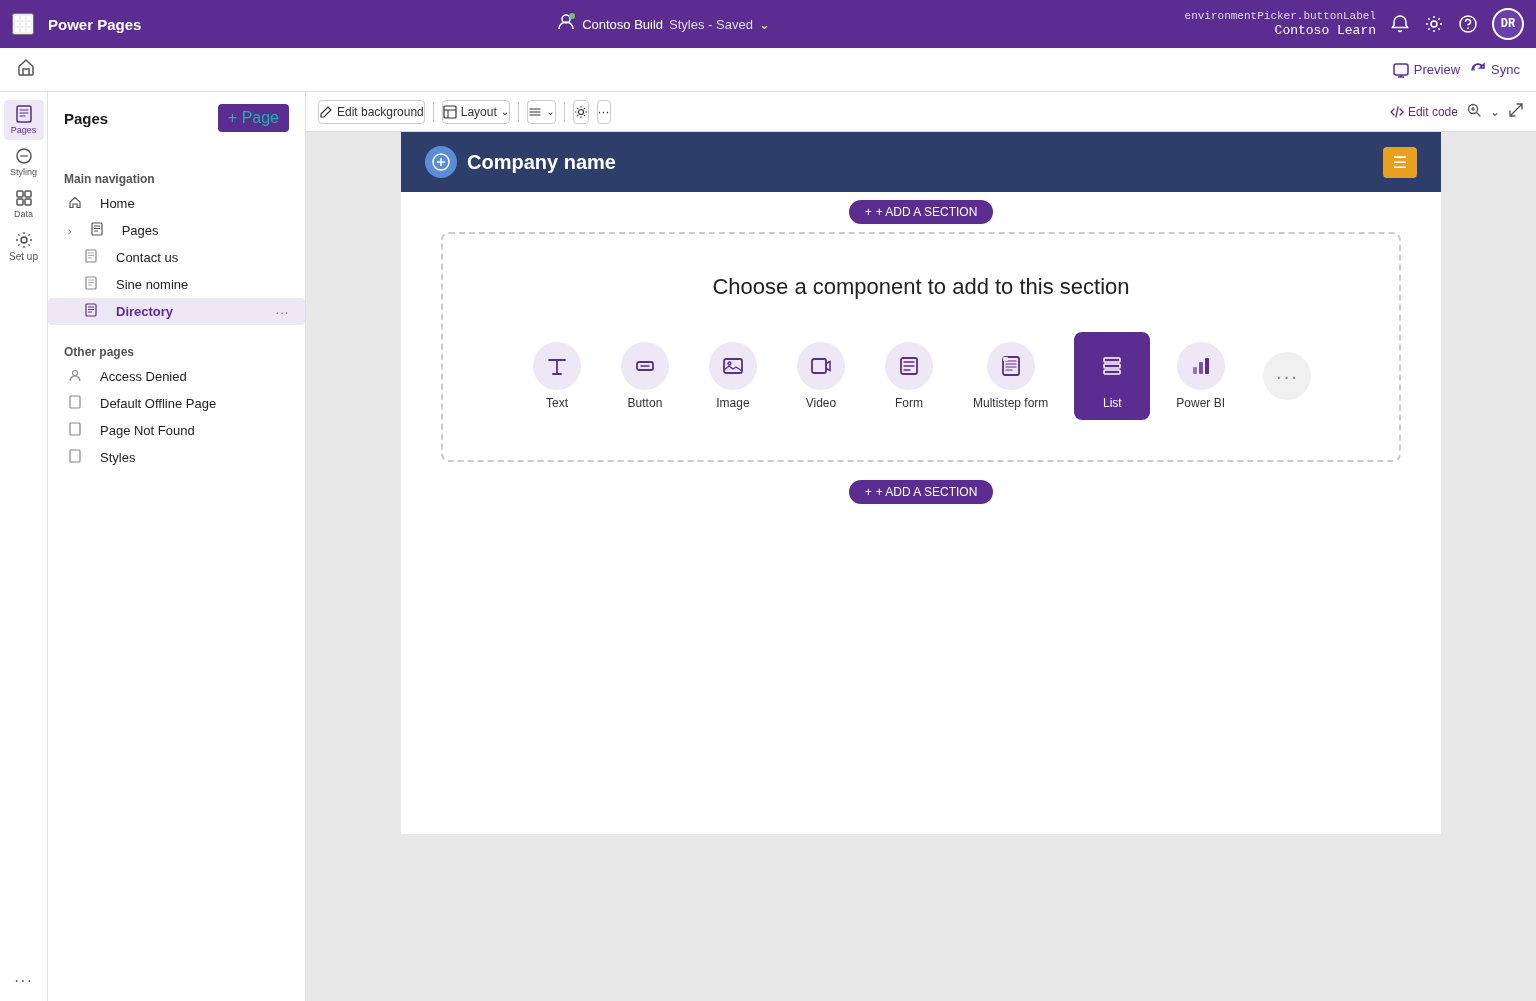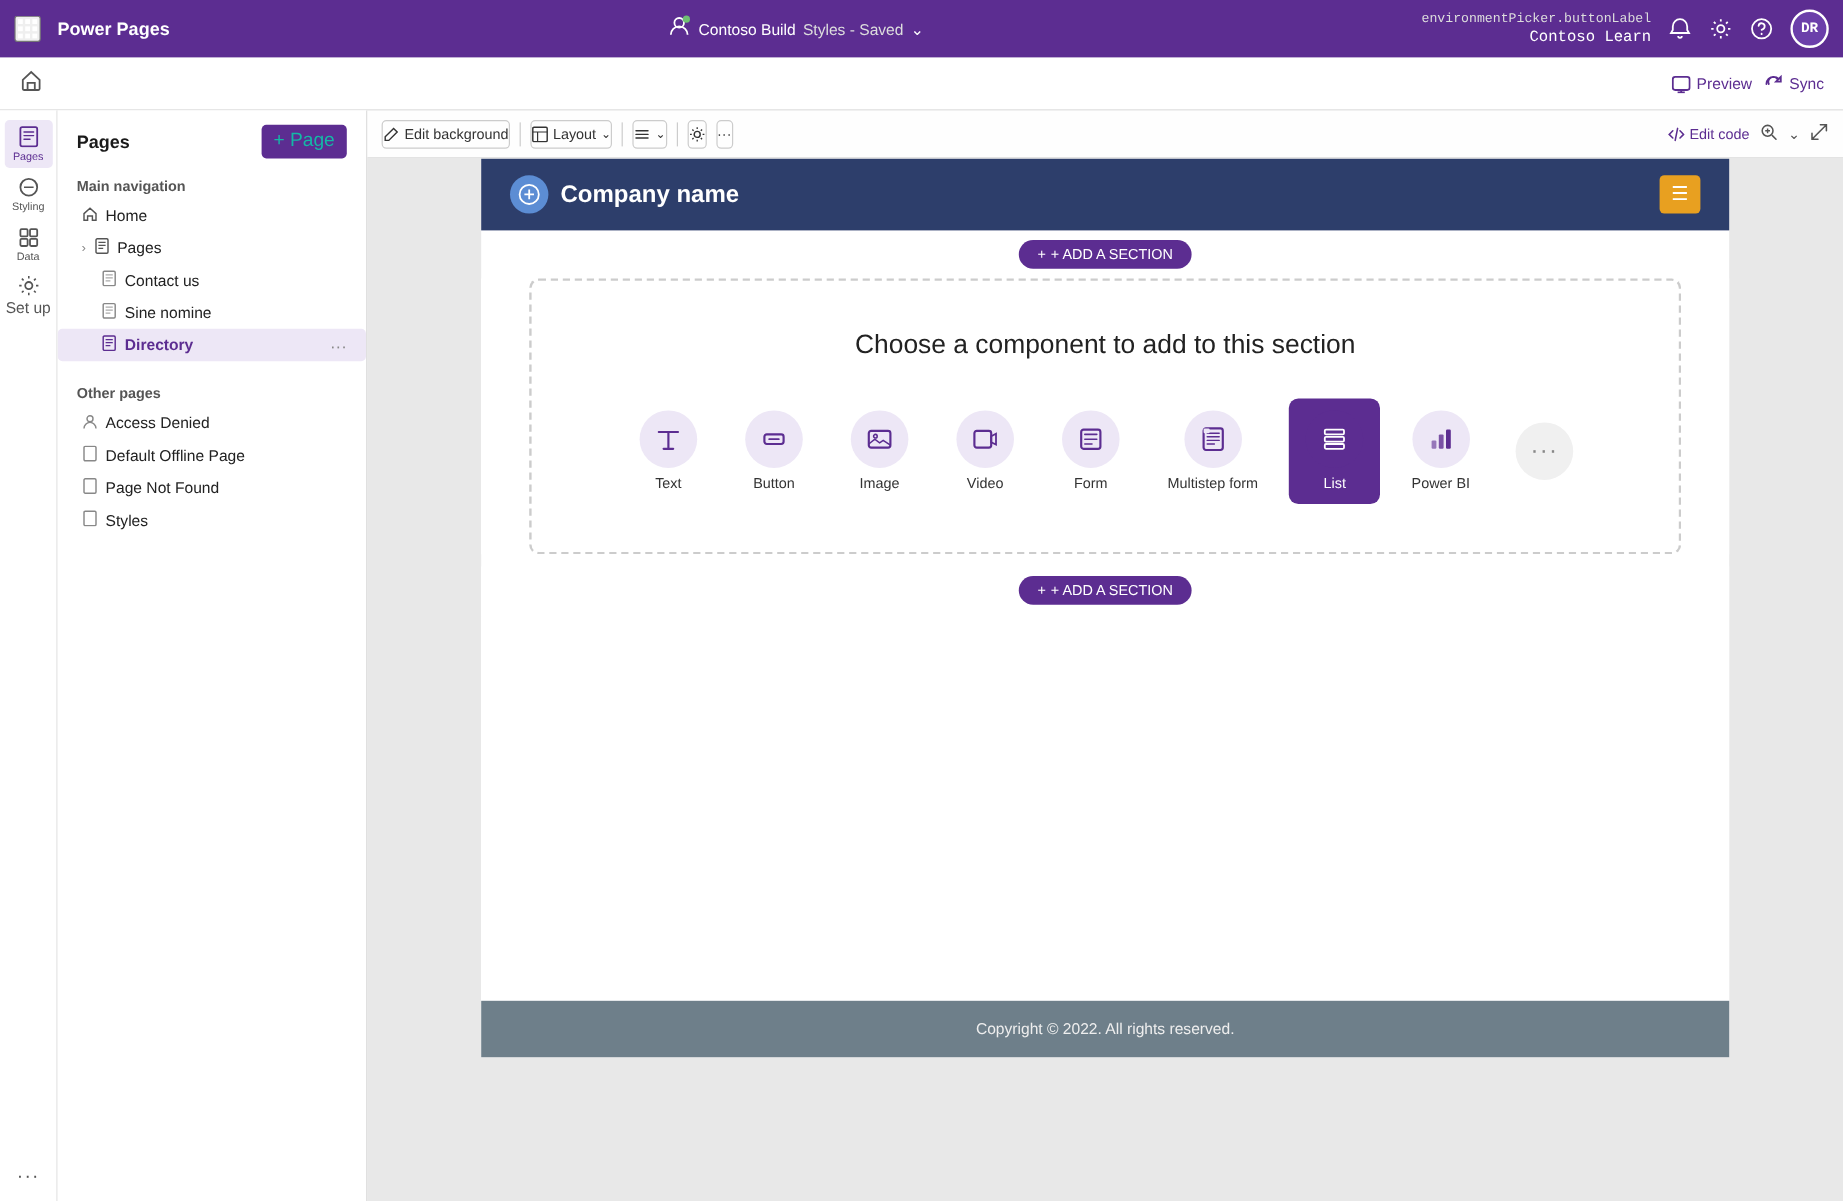--- a/index.html
+++ b/index.html
@@ -72,23 +72,23 @@
     }
     .pages-header {
       display: flex; align-items: center; justify-content: space-between;
       padding: 12px 16px 8px 16px;
     }
     .pages-title { font-size: 15px; font-weight: 600; color: #1a1a1a; }
     .add-page-btn {
       background: #5c2d91; color: #14b8a6; border: none; border-radius: 4px;
       padding: 5px 10px; font-size: 16px; cursor: pointer; display: flex; align-items: center; gap: 4px;
     }
-    .nav-section-title { font-size: 12px; font-weight: 600; color: #555; padding: 8px 16px 4px; }
+    .nav-section-title { font-size: 12px; font-weight: 600; color: #555; padding: 8px 16px 4px; margin-top: 24px; }
     .nav-item {
-      display: flex; align-items: center; gap: 6px; padding: 5px 16px 5px 20px;
+      display: flex; align-items: center; gap: 18px; padding: 5px 16px 5px 20px;
       cursor: pointer; font-size: 13px; color: #222; border-radius: 4px; position: relative;
     }
     .nav-item.active { background: #ede7f6; color: #5c2d91; font-weight: 600; }
     .nav-item .more-btn { margin-left: auto; background: none; border: none; cursor: pointer; color: #888; font-size: 14px; }
     .nav-item-indent { padding-left: 36px; }
 
     
     .canvas-area {
       flex: 1;
       background: #e8e8e8;
@@ -274,21 +274,21 @@
           <rect x="2" y="10" width="6" height="6" rx="1" stroke="#555" stroke-width="1.5"></rect>
           <rect x="10" y="10" width="6" height="6" rx="1" stroke="#555" stroke-width="1.5"></rect>
         </svg>
       <span style="font-size:9px; color:#555;">Data</span>
     </button>
     <button class="icon-sidebar-btn">
       <svg width="18" height="18" viewBox="0 0 18 18" fill="none">
           <circle cx="9" cy="9" r="3" stroke="#555" stroke-width="1.5"></circle>
           <path d="M9 1v2M9 15v2M1 9h2M15 9h2M3.22 3.22l1.42 1.42M13.36 13.36l1.42 1.42M3.22 14.78l1.42-1.42M13.36 4.64l1.42-1.42" stroke="#555" stroke-width="1.3"></path>
         </svg>
-      <span style="font-size:13px; color:#555;">Set up</span>
+      <span style="font-size:10px; color:#555;">Set up</span>
     </button>
     <div class="icon-sidebar-spacer"></div>
     <button class="icon-sidebar-btn">
       <span style="font-size:16px; color:#555; letter-spacing:1px;">···</span>
     </button>
   </div>
 
   <div class="pages-panel">
     <div class="pages-header">
       <span class="pages-title">Pages</span>
@@ -567,19 +567,16 @@
 
         <div class="add-section-bar" style="margin-top:10px; padding-bottom: 10px; background:white;">
           <button class="add-section-btn">
             <span>+</span>
             <span style="font-size:12px;">+ ADD A SECTION</span>
           </button>
         </div>
 
         <div style="height: 320px; background: white;"></div>
 
-        <div class="site-footer">
-          <span>Copyright © 2022. All rights reserved.</span>
-        </div>
       </div>
     </div>
   </div>
 </div>
 
 </body></html>

